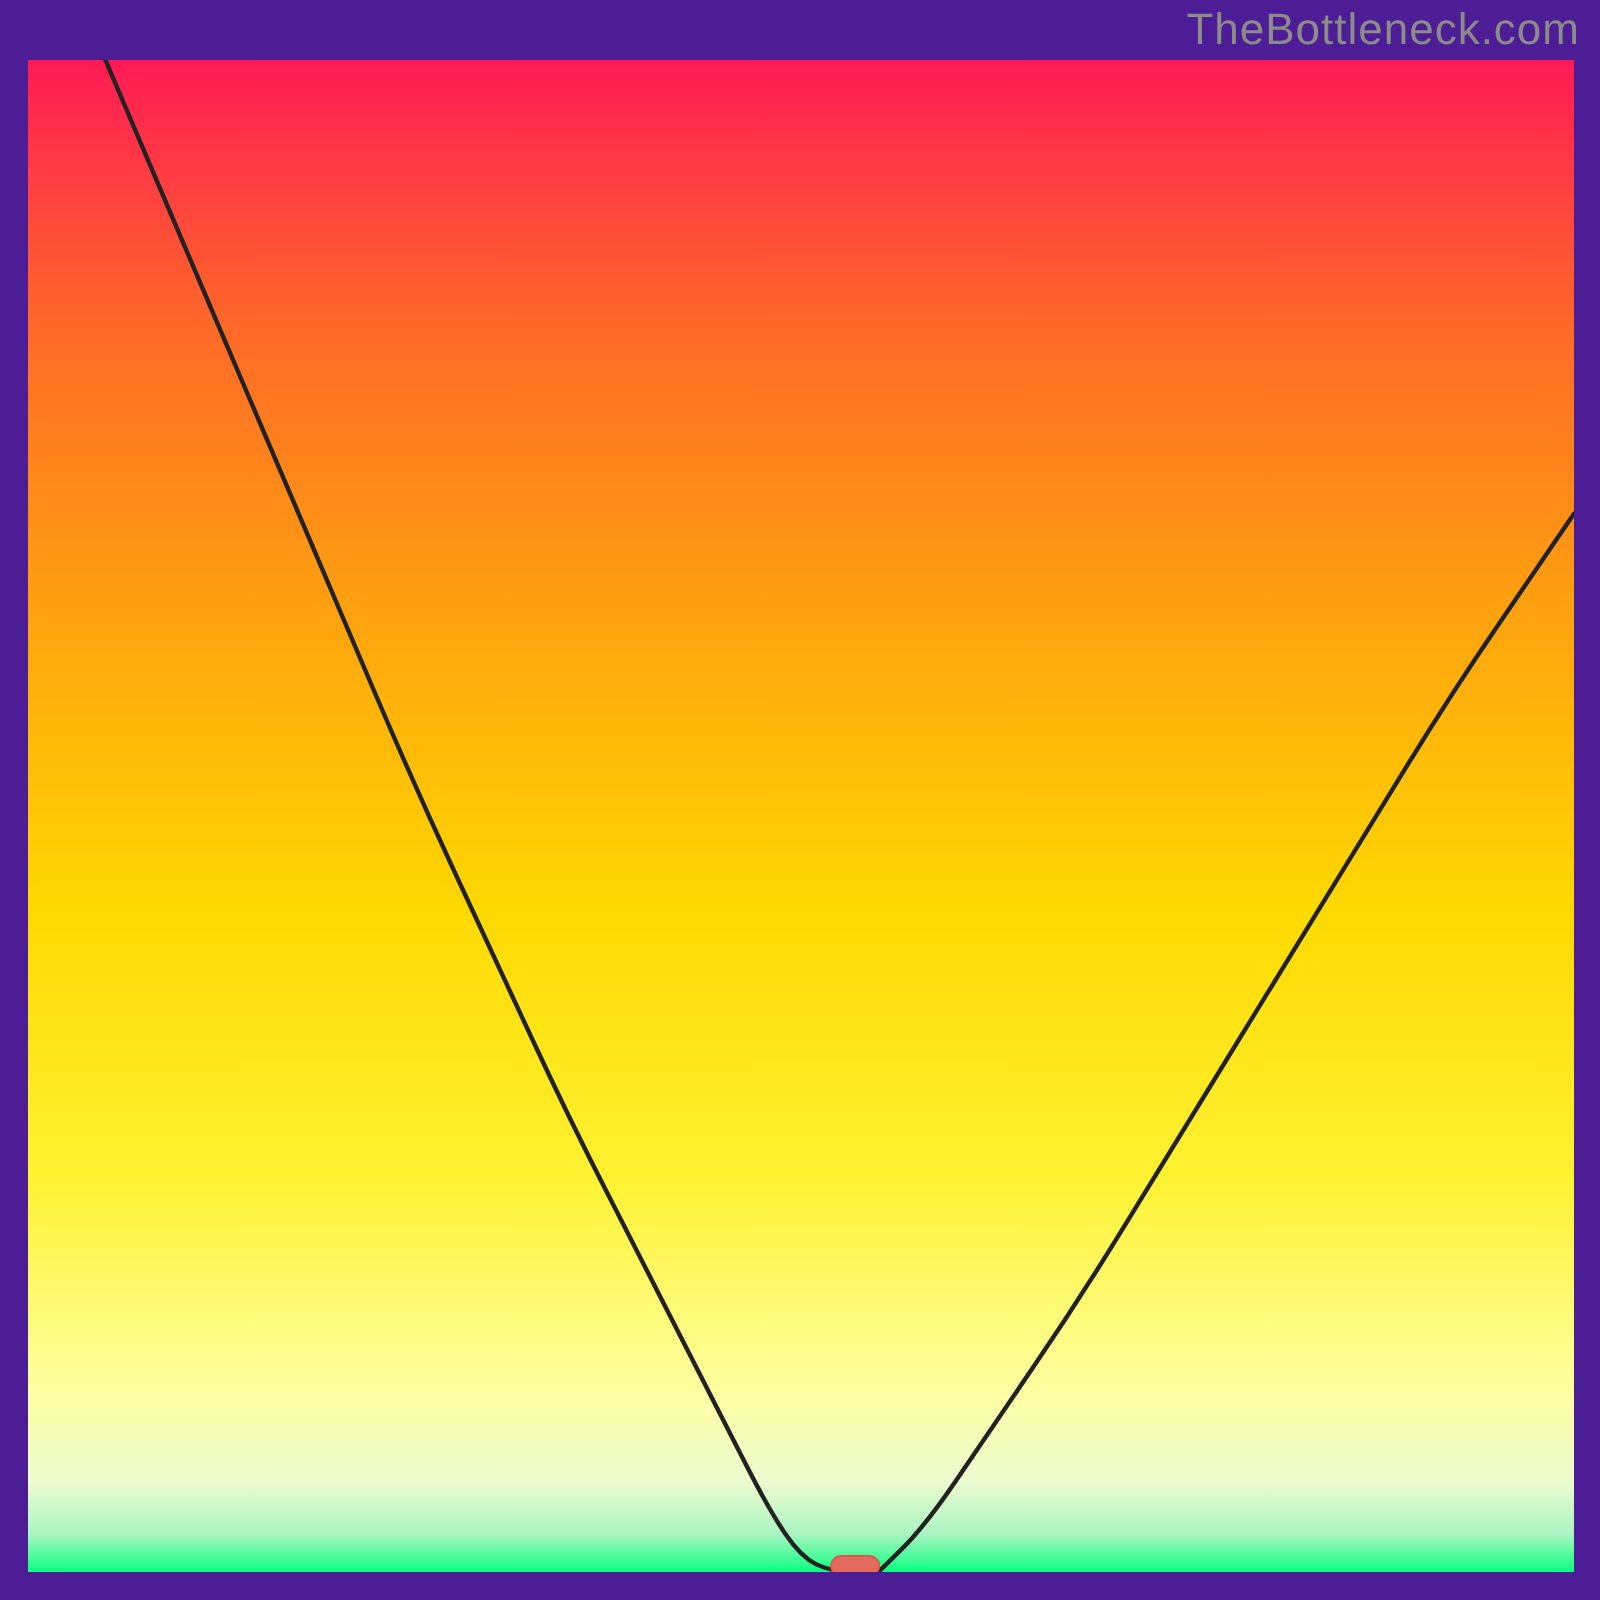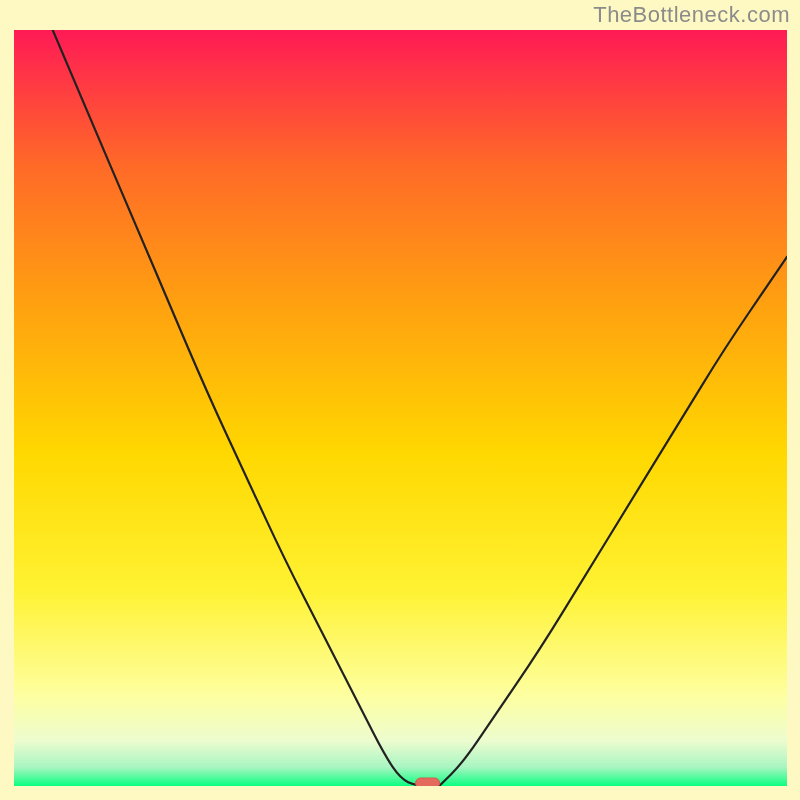--- a/index.html
+++ b/index.html
@@ -8,21 +8,21 @@
     width: 800px;
     height: 800px;
     background: #000;
     font-family: Arial, Helvetica, sans-serif;
     overflow: hidden;
   }
   .frame {
     position: relative;
     width: 800px;
     height: 800px;
-    background: #fef9c3;
+    background: #4c1d95;
   }
   .watermark {
     position: absolute;
     top: 2px;
     right: 10px;
     color: #8b8b8b;
     font-size: 22px;
     letter-spacing: 0.5px;
     font-weight: 400;
     z-index: 5;

